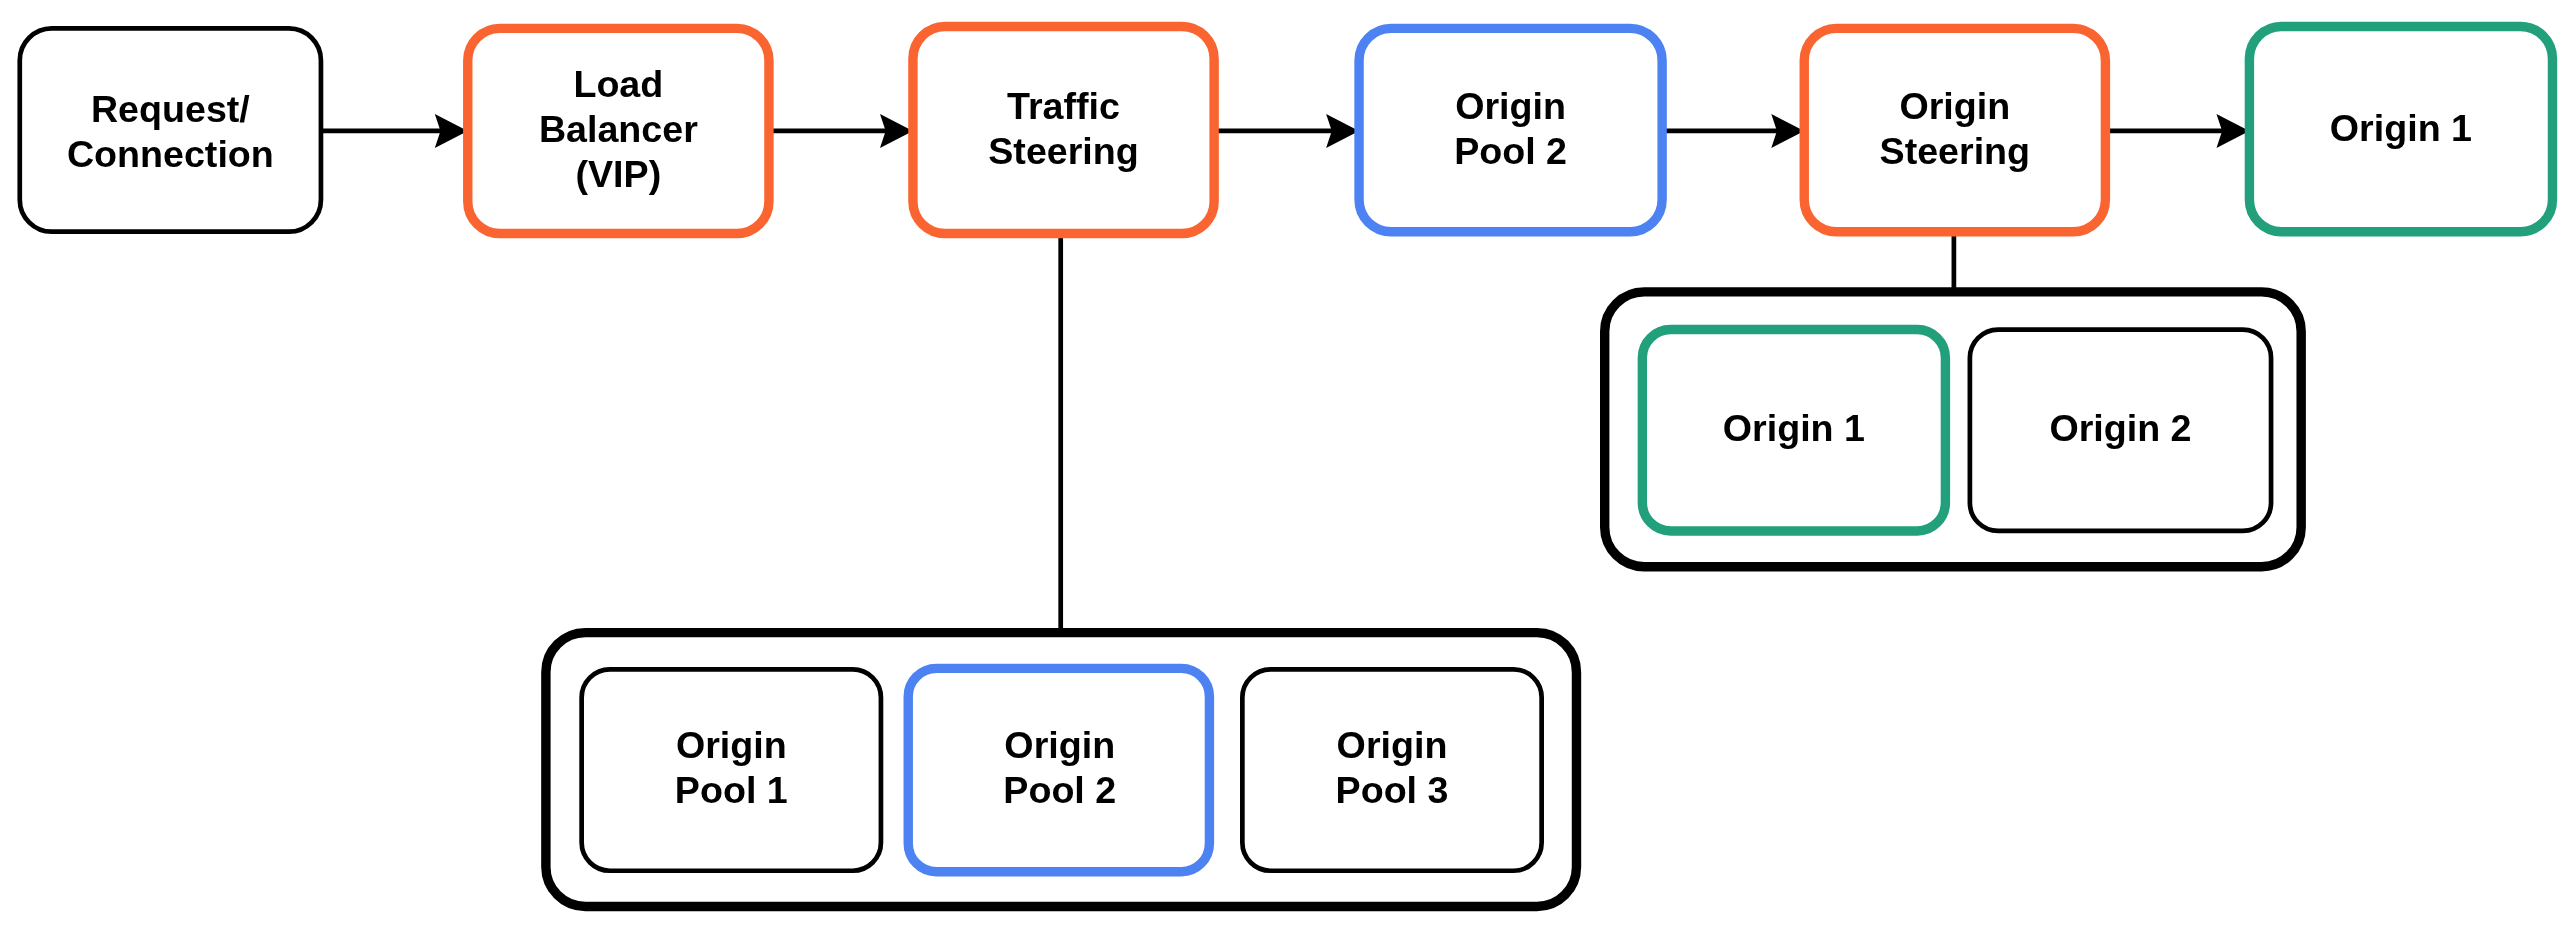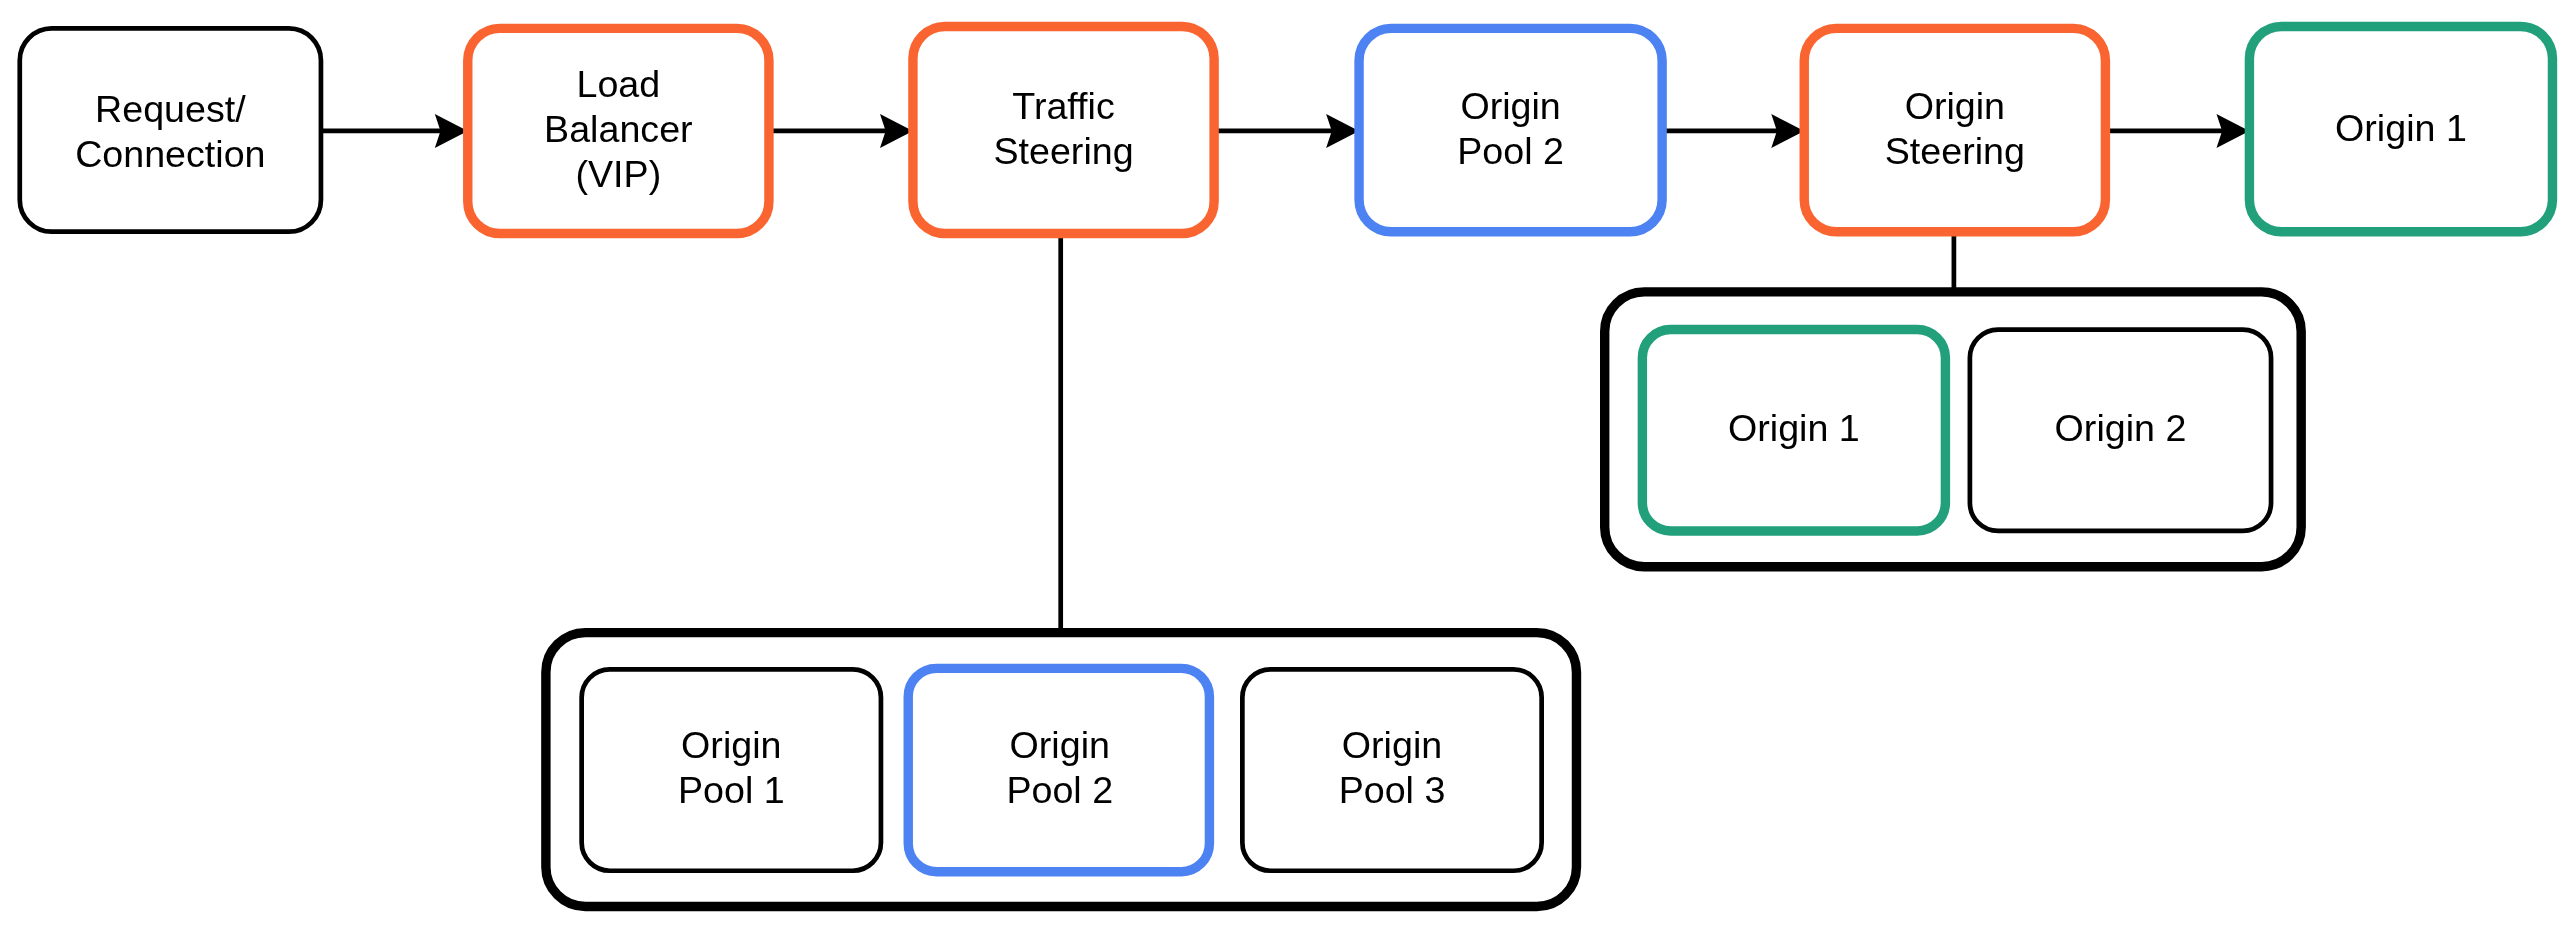--- a/index.html
+++ b/index.html
@@ -11,20 +11,21 @@
     width: 2576px;
     height: 949px;
     font-family: "Liberation Sans", sans-serif;
     overflow: hidden;
   }
   #diagram-root {
     position: relative;
     width: 2119px;
     height: 949px;
     background: #ffffff;
+    font-weight: bold;
   }
   svg#diagram-svg {
     position: absolute;
     top: 0;
     left: 0;
     width: 2576px;
     height: 949px;
     display: block;
   }
   .node-rect {

